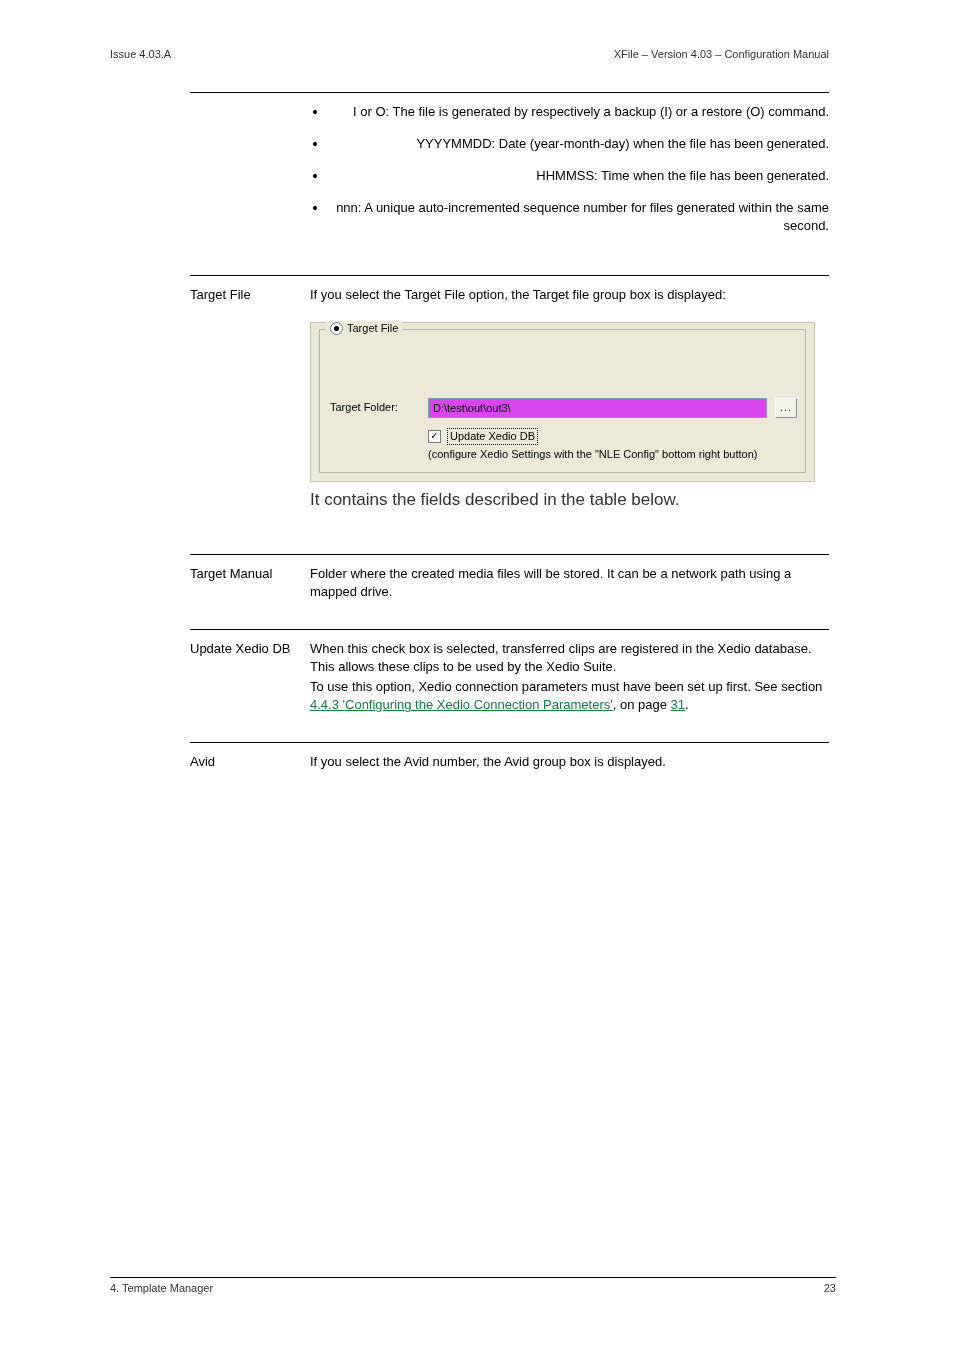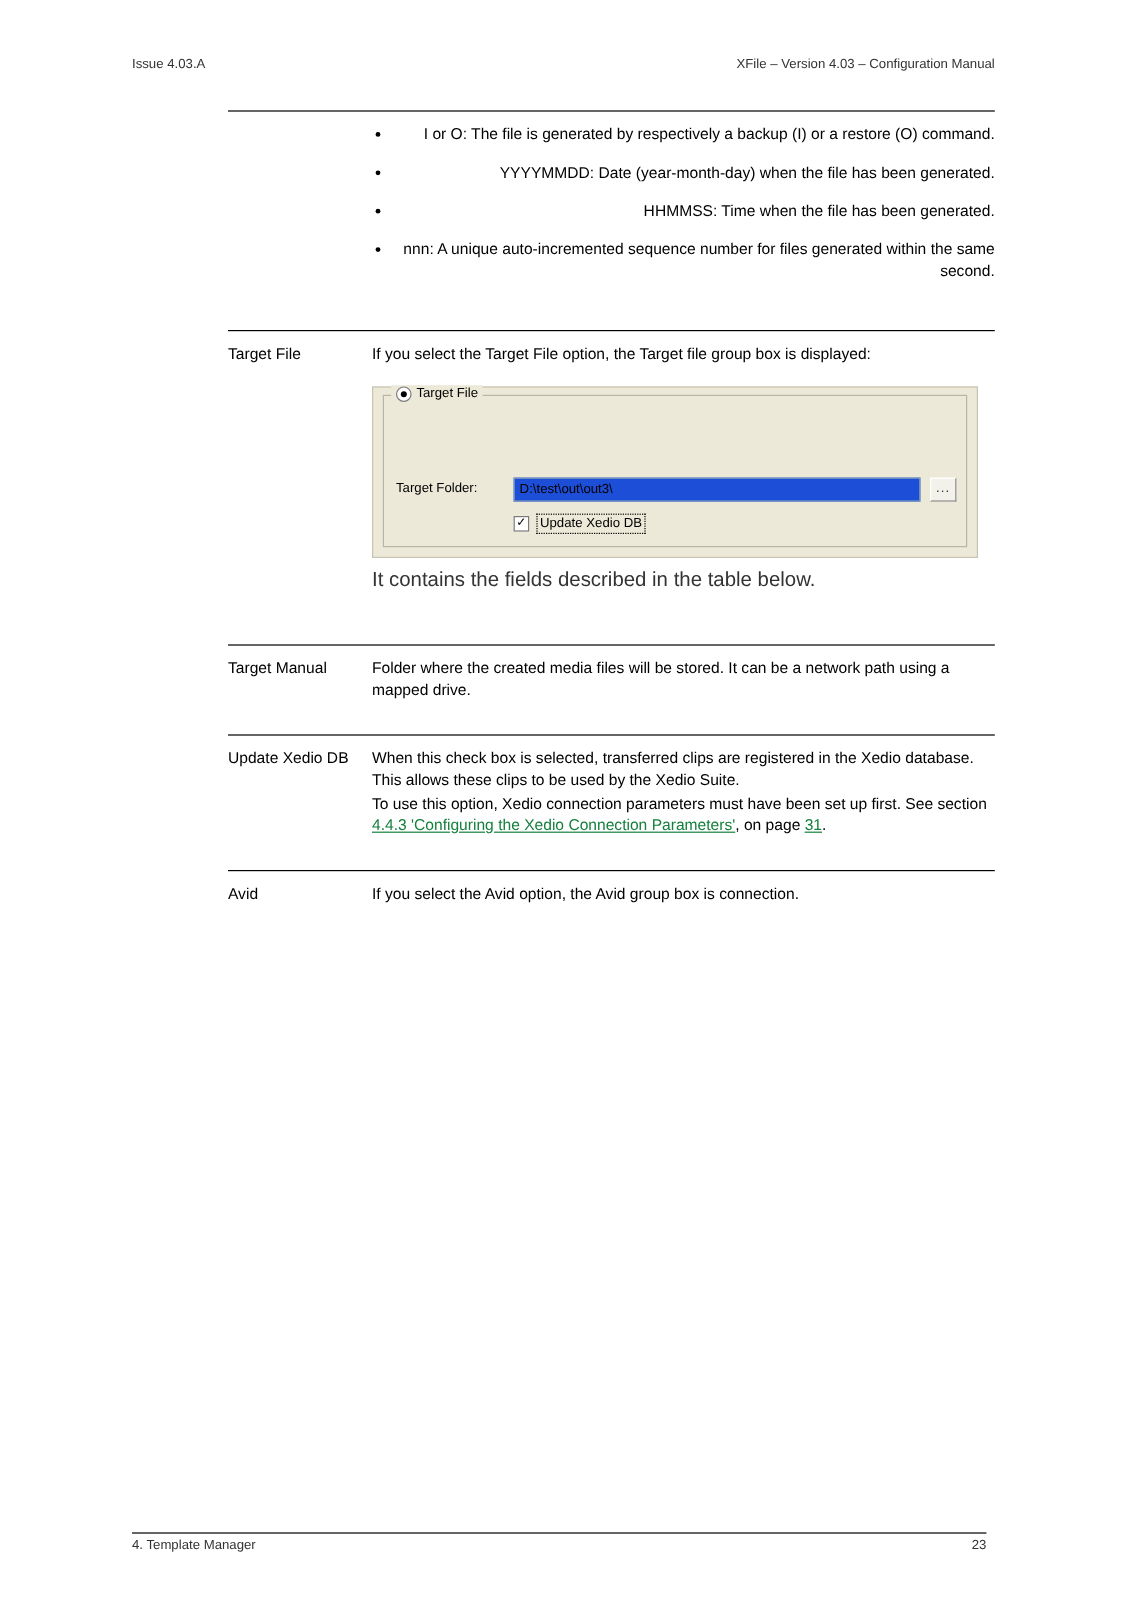--- a/index.html
+++ b/index.html
@@ -108,21 +108,21 @@
     display: flex;
     align-items: center;
     gap: 8px;
     margin-top: 40px;
   }
   .form-label { width: 90px; }
   .text-input {
     flex: 1;
     height: 20px;
     border: 1px solid #7f9db9;
-    background: #1d4ed8;
+    background: #d946ef;
     box-sizing: border-box;
     padding: 2px 4px;
     font-family: Tahoma, Arial, sans-serif;
     font-size: 11px;
     color: #000;
     outline: none;
   }
   .browse-btn {
     width: 22px;
     height: 20px;
@@ -175,21 +175,21 @@
     margin-top: 6px;
   }
   .link-like {
     color: #15803d;
     text-decoration: underline;
   }
   .footer {
     position: absolute;
     bottom: 56px;
     left: 110px;
-    right: 132px;
+    right: 118px;
     font-size: 11px;
     color: #333;
     text-align: center;
   }
   .footer hr {
     border: none;
     border-top: 1px solid #000;
     margin: 0 0 4px 0;
   }
   .footer-row {
@@ -241,20 +241,21 @@
               <span class="form-label">Target Folder:</span>
               <input class="text-input" type="text" value="D:\test\out\out3\" style="">
               <span class="browse-btn">...</span>
             </div>
             <div class="checkbox-row">
               <span class="checkbox">
                   <span class="check">✓</span>
                 </span>
               <span class="checkbox-label">Update Xedio DB</span>
             </div>
+            <div class="hint">(configure Xedio Settings with the "NLE Config" bottom right button)</div>
           </div>
         </div>
         <p class="caption">It contains the fields described in the table below.</p>
       </div>
     </div>
     <div class="section-gap"></div>
 
     <hr class="rule">
     <div class="row2">
       <div class="col-left field-label">Target Manual</div>
@@ -273,21 +274,21 @@
           <span>To use this option, Xedio connection parameters must have been set up first. See section </span><span class="link-like">4.4.3 'Configuring the Xedio Connection Parameters'</span><span>, on page </span><span class="link-like">31</span><span>.</span>
         </p>
       </div>
     </div>
     <div class="section-gap"></div>
 
     <hr class="rule">
     <div class="row2">
       <div class="col-left field-label">Avid</div>
       <div class="col-right">
-        <p class="intro">If you select the Avid option, the Avid group box is connection.</p>
+        <p class="intro">If you select the Avid number, the Avid group box is displayed.</p>
       </div>
     </div>
 
   </div>
 
   <div class="footer">
     <hr>
     <div class="footer-row">
       <span>4. Template Manager</span>
       <span>23</span>

